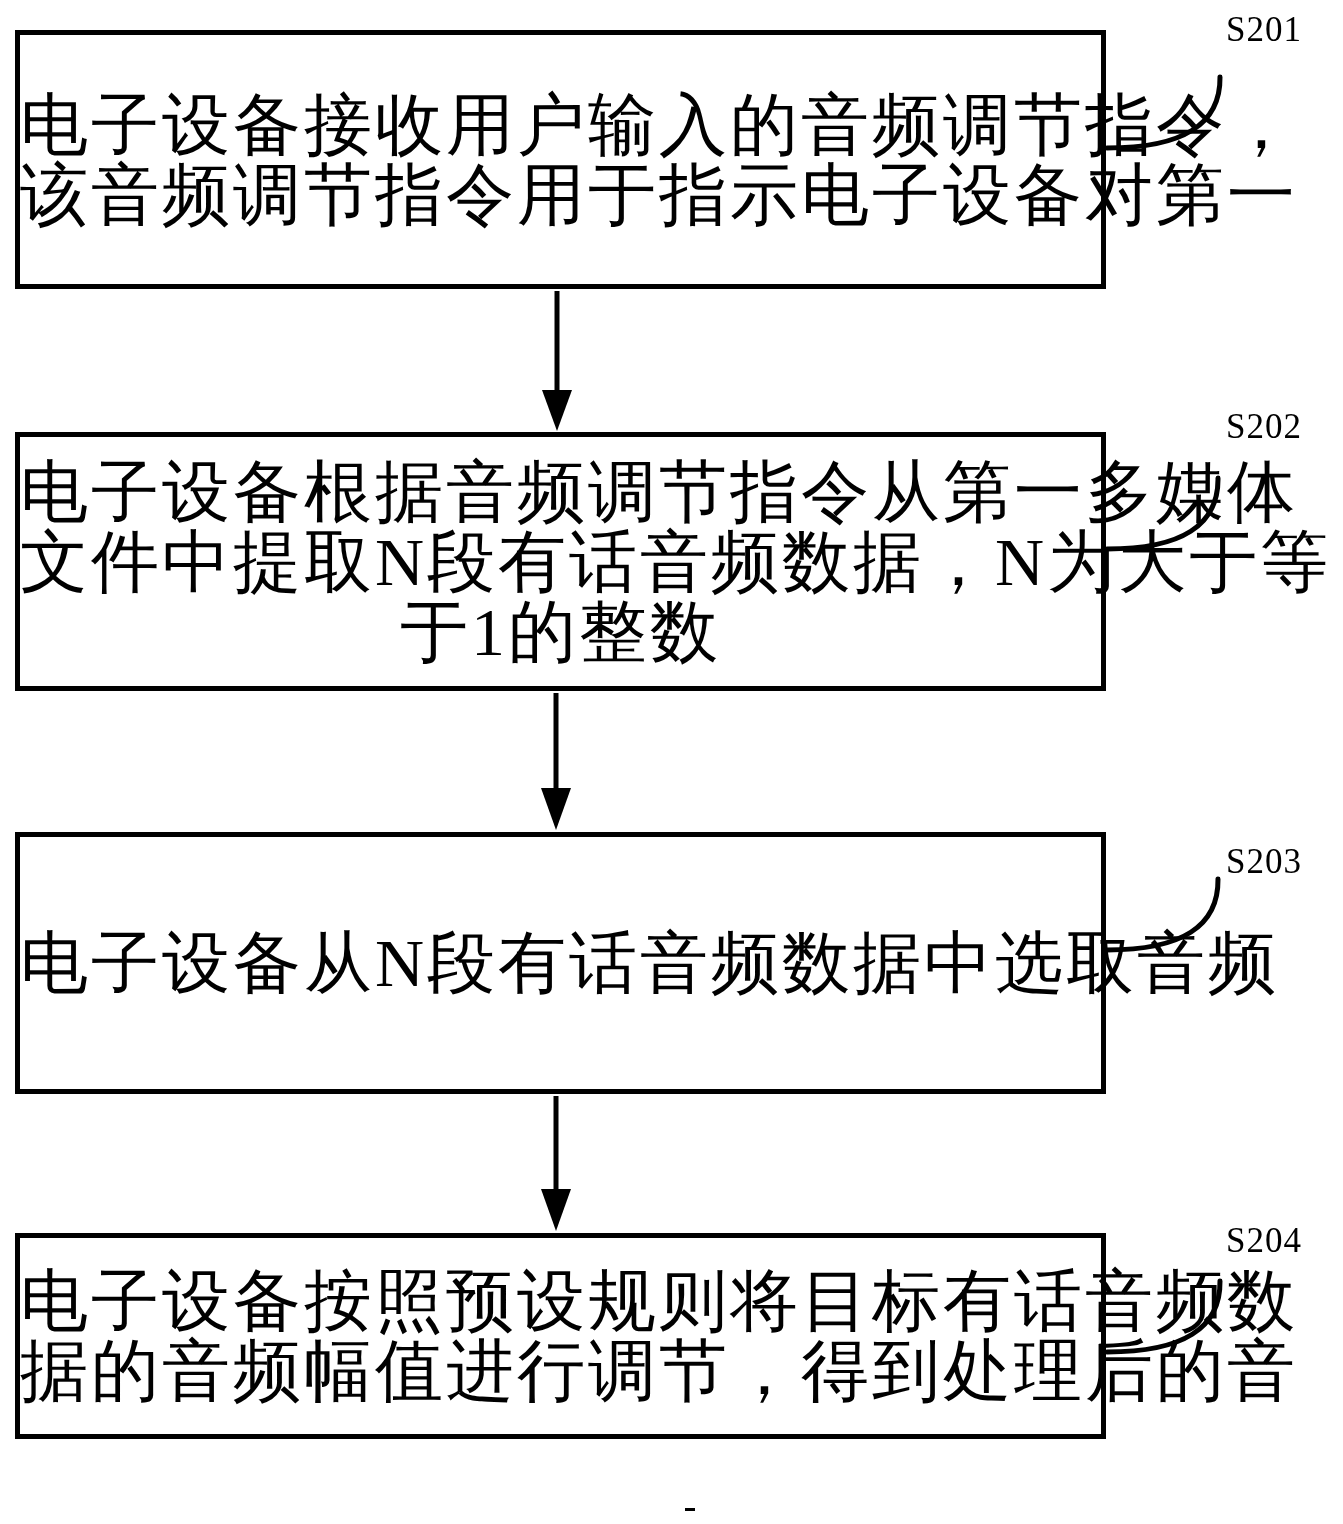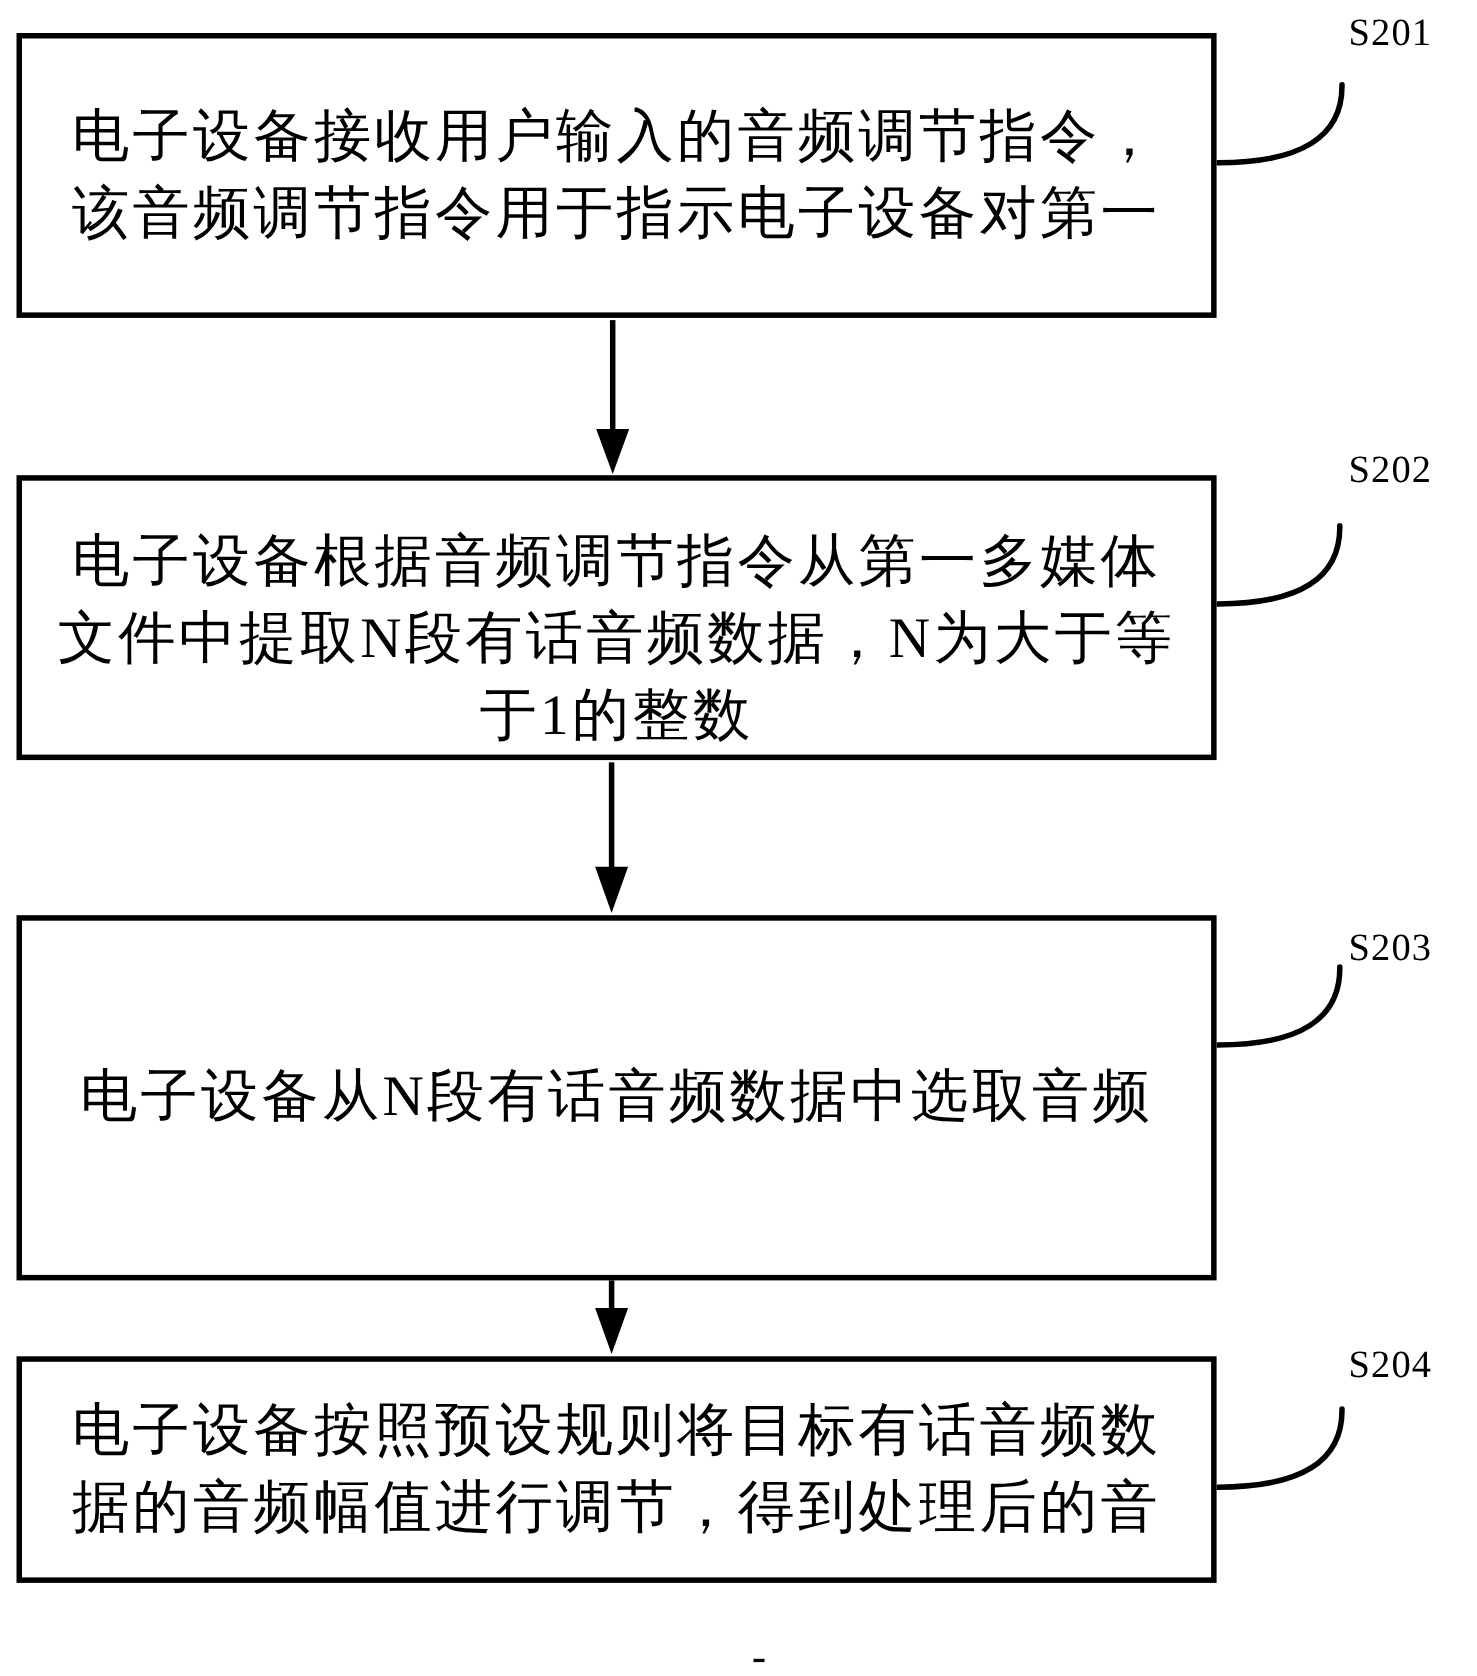--- a/index.html
+++ b/index.html
@@ -19,27 +19,27 @@
     position: absolute; left: 0; top: 0;
     width: 1343px; height: 1524px;
     pointer-events: none;
   }
   .step-box {
     position: absolute; left: 15px; width: 1091px;
     border: 5px solid #000; background: #ffffff;
     display: flex; align-items: center; justify-content: center;
   }
   .box-1 { top: 30px;   height: 259px; }
-  .box-2 { top: 432px;  height: 259px; align-items: flex-end; }
-  .box-3 { top: 832px;  height: 332px; }
+  .box-2 { top: 432px;  height: 259px; }
+  .box-3 { top: 832px;  height: 262px; }
   .box-4 { top: 1233px; height: 206px; }
   .box-lines {
     width: 100%;
     text-align: center;
-    font-size: 52px;
+    font-size: 68px;
     line-height: 70px;
     letter-spacing: 3px;
     font-family: "Liberation Serif", "DejaVu Serif", serif;
   }
   .box-line { white-space: nowrap; }
   .s-label {
     position: absolute; left: 1226px;
     font-size: 35px; line-height: 52px;
     letter-spacing: 1px;
     font-family: "Liberation Serif", "DejaVu Serif", serif;

